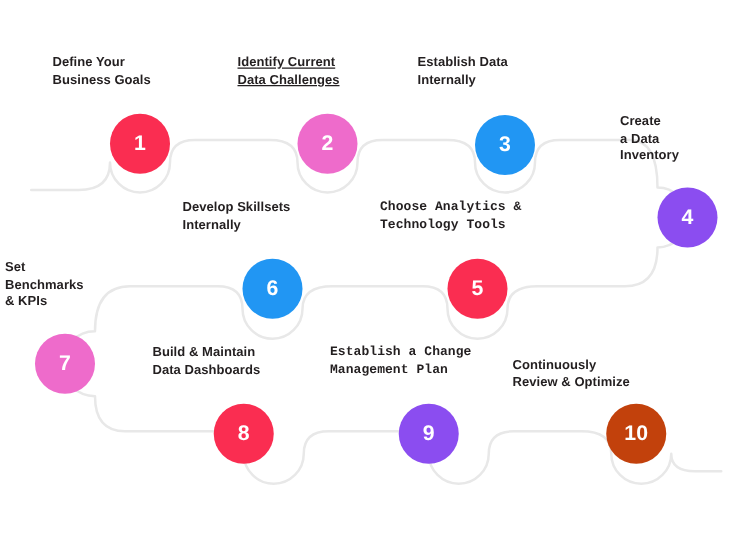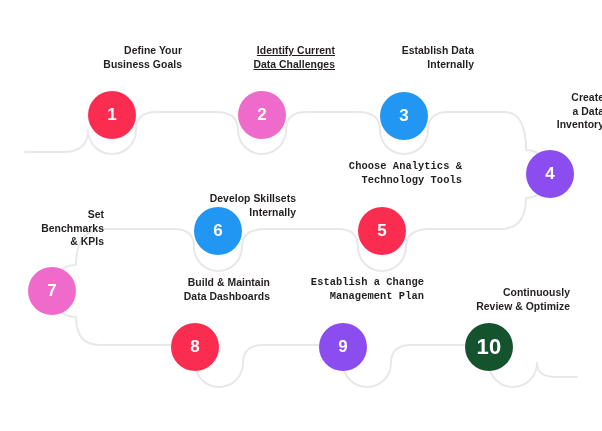--- a/index.html
+++ b/index.html
@@ -38,21 +38,21 @@
     color: #ffffff;
     font-weight: 700;
     display: flex;
     align-items: center;
     justify-content: center;
     box-sizing: border-box;
     letter-spacing: 0.2px;
   }
   .step-label {
     position: absolute;
-    text-align: right;
+    text-align: left;
     font-size: 10.4px;
     font-weight: 700;
     color: #231f20;
     line-height: 1.32;
     white-space: pre-line;
     letter-spacing: 0.05px;
   }
 </style>
 </head>
 <body style="background: rgb(255, 255, 255);">
@@ -86,21 +86,21 @@
 a Data
 Inventory</div>
         <div class="step-circle" style="left: 526px; top: 150px; width: 48px; height: 48px; background: rgb(139, 77, 240); color: rgb(255, 255, 255); font-size: 17px;">4</div>
       </div>
       <div class="step-node">
         <div class="step-label" style="left: 304px; top: 160px; width: 158px; color: rgb(35, 31, 32); font-family: Liberation Mono, monospace;">Choose Analytics &amp;
 Technology Tools</div>
         <div class="step-circle" style="left: 358px; top: 207px; width: 48px; height: 48px; background: rgb(250, 45, 81); color: rgb(255, 255, 255); font-size: 17px;">5</div>
       </div>
       <div class="step-node">
-        <div class="step-label" style="left: 146px; top: 160px; width: 150px; color: rgb(35, 31, 32); margin-top: 32px;">Develop Skillsets
+        <div class="step-label" style="left: 146px; top: 160px; width: 150px; color: rgb(35, 31, 32);">Develop Skillsets
 Internally</div>
         <div class="step-circle" style="left: 194px; top: 207px; width: 48px; height: 48px; background: rgb(33, 150, 243); color: rgb(255, 255, 255); font-size: 17px;">6</div>
       </div>
       <div class="step-node">
         <div class="step-label" style="left: 4px; top: 208px; width: 100px; color: rgb(35, 31, 32);">Set
 Benchmarks
 &amp; KPIs</div>
         <div class="step-circle" style="left: 28px; top: 267px; width: 48px; height: 48px; background: rgb(238, 107, 203); color: rgb(255, 255, 255); font-size: 17px;">7</div>
       </div>
       <div class="step-node">
@@ -109,17 +109,17 @@
         <div class="step-circle" style="left: 171px; top: 323px; width: 48px; height: 48px; background: rgb(250, 45, 81); color: rgb(255, 255, 255); font-size: 17px;">8</div>
       </div>
       <div class="step-node">
         <div class="step-label" style="left: 264px; top: 276px; width: 160px; color: rgb(35, 31, 32); font-family: Liberation Mono, monospace;">Establish a Change
 Management Plan</div>
         <div class="step-circle" style="left: 319px; top: 323px; width: 48px; height: 48px; background: rgb(139, 77, 240); color: rgb(255, 255, 255); font-size: 17px;">9</div>
       </div>
       <div class="step-node">
         <div class="step-label" style="left: 410px; top: 286px; width: 160px; color: rgb(35, 31, 32);">Continuously
 Review &amp; Optimize</div>
-        <div class="step-circle" style="left: 465px; top: 323px; width: 48px; height: 48px; background: #14532d; color: rgb(255, 255, 255); font-size: 22px;">10</div>
+        <div class="step-circle" style="left: 485px; top: 323px; width: 48px; height: 48px; background: #c2410c; color: rgb(255, 255, 255); font-size: 17px;">10</div>
       </div>
     </div>
 
 </div>
 
 </body></html>

